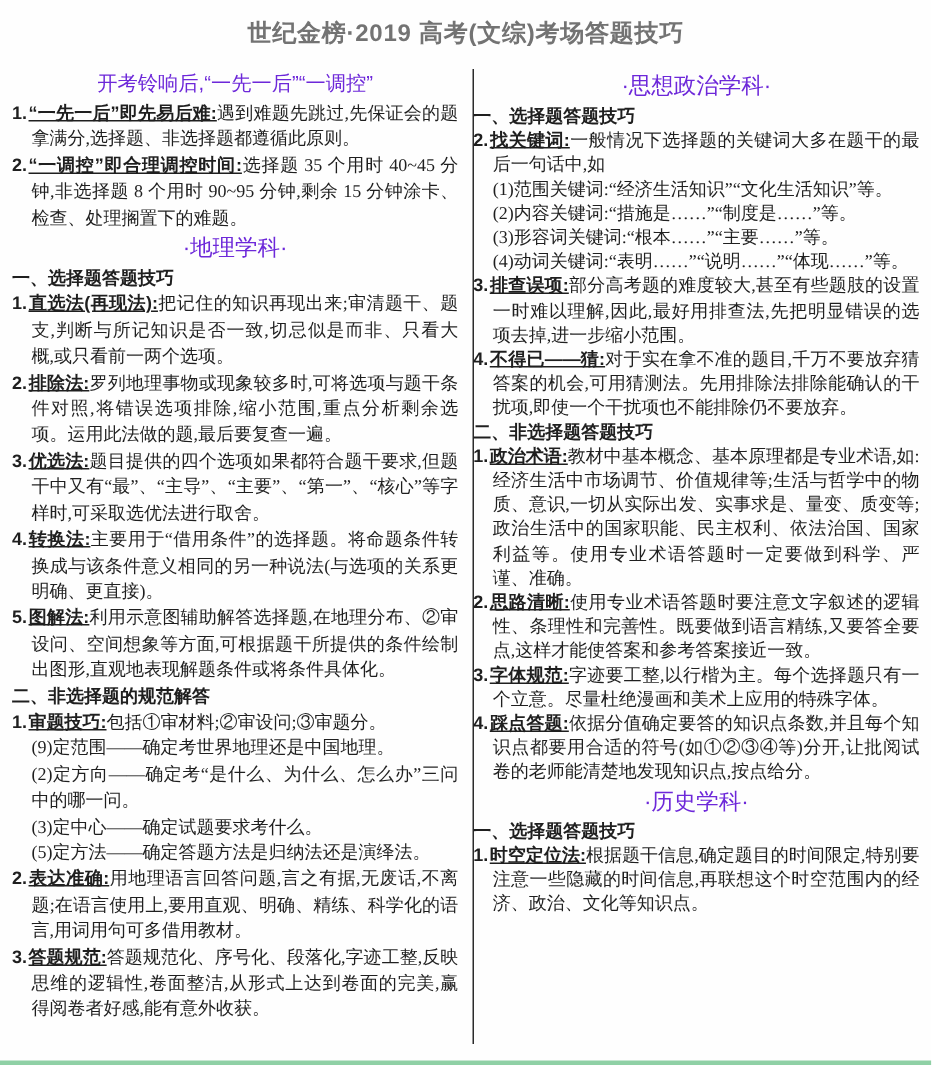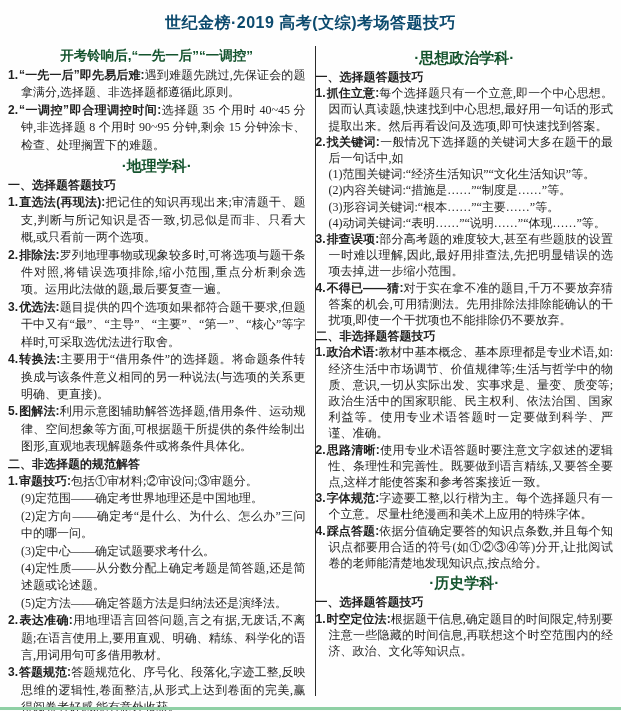--- a/index.html
+++ b/index.html
@@ -14,21 +14,21 @@
     font-family: "Liberation Serif", "DejaVu Serif", serif;
     color: #1f1f1f;
   }
   .doc-title {
     padding-top: 12px;
     text-align: center;
     font-family: "Liberation Sans", "DejaVu Sans", sans-serif;
     font-weight: bold;
     font-size: 16px;
     line-height: 21px;
-    color: #0c4a6e;
+    color: #737373;
     letter-spacing: 0.5px;
   }
   .columns {
     display: flex;
     margin-top: 13px;
     padding: 0 8px;
     height: 650px;
   }
   .col {
     flex: 1 1 0;
@@ -37,23 +37,23 @@
   }
   .col-left {
     padding-right: 9px;
     line-height: 17.4px;
   }
   .col-right {
     border-left: 1px solid #2b2b2b;
     line-height: 16.2px;
   }
   .heading-red {
-    color: #14532d;
+    color: #6d28d9;
     font-family: "Liberation Sans", "DejaVu Sans", sans-serif;
-    font-weight: bold;
+    font-weight: normal;
     font-size: 15px;
     text-align: center;
     text-indent: 0;
     line-height: 21px;
     margin: 1px 0;
   }
   .heading-red.intro {
     font-size: 13.5px;
     line-height: 20px;
     margin: 0 0 1px 0;
@@ -68,20 +68,21 @@
     text-indent: -13px;
   }
   .item .num {
     font-family: "Liberation Sans", "DejaVu Sans", sans-serif;
     font-weight: bold;
     padding-right: 1px;
   }
   .item .lead {
     font-family: "Liberation Sans", "DejaVu Sans", sans-serif;
     font-weight: bold;
+    text-decoration: underline;
   }
   .subitem {
     padding-left: 13px;
   }
   .bottom-line {
     position: absolute;
     left: 0; bottom: 1px;
     width: 100%; height: 3px;
     background: #8fd0a5;
   }
@@ -95,35 +96,33 @@
     <div class="col col-left">
         <div class="heading-red intro">开考铃响后,“一先一后”“一调控”</div>
         <div class="item"><span class="num">1.</span><span class="lead">“一先一后”即先易后难:</span><span class="txt">遇到难题先跳过,先保证会的题拿满分,选择题、非选择题都遵循此原则。</span></div>
         <div class="item"><span class="num">2.</span><span class="lead">“一调控”即合理调控时间:</span><span class="txt">选择题 35 个用时 40~45 分钟,非选择题 8 个用时 90~95 分钟,剩余 15 分钟涂卡、检查、处理搁置下的难题。</span></div>
         <div class="heading-red">·地理学科·</div>
         <div class="subheading">一、选择题答题技巧</div>
         <div class="item"><span class="num">1.</span><span class="lead">直选法(再现法):</span><span class="txt">把记住的知识再现出来;审清题干、题支,判断与所记知识是否一致,切忌似是而非、只看大概,或只看前一两个选项。</span></div>
         <div class="item"><span class="num">2.</span><span class="lead">排除法:</span><span class="txt">罗列地理事物或现象较多时,可将选项与题干条件对照,将错误选项排除,缩小范围,重点分析剩余选项。运用此法做的题,最后要复查一遍。</span></div>
         <div class="item"><span class="num">3.</span><span class="lead">优选法:</span><span class="txt">题目提供的四个选项如果都符合题干要求,但题干中又有“最”、“主导”、“主要”、“第一”、“核心”等字样时,可采取选优法进行取舍。</span></div>
         <div class="item"><span class="num">4.</span><span class="lead">转换法:</span><span class="txt">主要用于“借用条件”的选择题。将命题条件转换成与该条件意义相同的另一种说法(与选项的关系更明确、更直接)。</span></div>
-        <div class="item"><span class="num">5.</span><span class="lead">图解法:</span><span class="txt">利用示意图辅助解答选择题,借用条件、运动规律、空间想象等方面,可根据题干所提供的条件绘制出图形,直观地表现解题条件或将条件具体化。</span></div>
+        <div class="item"><span class="num">5.</span><span class="lead">图解法:</span><span class="txt">利用示意图辅助解答选择题,在地理分布、②审设问、空间想象等方面,可根据题干所提供的条件绘制出图形,直观地表现解题条件或将条件具体化。</span></div>
         <div class="subheading">二、非选择题的规范解答</div>
         <div class="item"><span class="num">1.</span><span class="lead">审题技巧:</span><span class="txt">包括①审材料;②审设问;③审题分。</span></div>
         <div class="subitem">(9)定范围——确定考世界地理还是中国地理。</div>
         <div class="subitem">(2)定方向——确定考“是什么、为什么、怎么办”三问中的哪一问。</div>
         <div class="subitem">(3)定中心——确定试题要求考什么。</div>
-        <div class="subitem">(4)定性质——从分数分配上确定考题是简答题,还是简述题或论述题。</div>
         <div class="subitem">(5)定方法——确定答题方法是归纳法还是演绎法。</div>
         <div class="item"><span class="num">2.</span><span class="lead">表达准确:</span><span class="txt">用地理语言回答问题,言之有据,无废话,不离题;在语言使用上,要用直观、明确、精练、科学化的语言,用词用句可多借用教材。</span></div>
         <div class="item"><span class="num">3.</span><span class="lead">答题规范:</span><span class="txt">答题规范化、序号化、段落化,字迹工整,反映思维的逻辑性,卷面整洁,从形式上达到卷面的完美,赢得阅卷者好感,能有意外收获。</span></div>
       </div>
     <div class="col col-right">
         <div class="heading-red">·思想政治学科·</div>
         <div class="subheading">一、选择题答题技巧</div>
-        <div class="item"><span class="num">1.</span><span class="lead">抓住立意:</span><span class="txt">每个选择题只有一个立意,即一个中心思想。因而认真读题,快速找到中心思想,最好用一句话的形式提取出来。然后再看设问及选项,即可快速找到答案。</span></div>
         <div class="item"><span class="num">2.</span><span class="lead">找关键词:</span><span class="txt">一般情况下选择题的关键词大多在题干的最后一句话中,如</span></div>
         <div class="subitem">(1)范围关键词:“经济生活知识”“文化生活知识”等。</div>
         <div class="subitem">(2)内容关键词:“措施是……”“制度是……”等。</div>
         <div class="subitem">(3)形容词关键词:“根本……”“主要……”等。</div>
         <div class="subitem">(4)动词关键词:“表明……”“说明……”“体现……”等。</div>
         <div class="item"><span class="num">3.</span><span class="lead">排查误项:</span><span class="txt">部分高考题的难度较大,甚至有些题肢的设置一时难以理解,因此,最好用排查法,先把明显错误的选项去掉,进一步缩小范围。</span></div>
         <div class="item"><span class="num">4.</span><span class="lead">不得已——猜:</span><span class="txt">对于实在拿不准的题目,千万不要放弃猜答案的机会,可用猜测法。先用排除法排除能确认的干扰项,即使一个干扰项也不能排除仍不要放弃。</span></div>
         <div class="subheading">二、非选择题答题技巧</div>
         <div class="item"><span class="num">1.</span><span class="lead">政治术语:</span><span class="txt">教材中基本概念、基本原理都是专业术语,如:经济生活中市场调节、价值规律等;生活与哲学中的物质、意识,一切从实际出发、实事求是、量变、质变等;政治生活中的国家职能、民主权利、依法治国、国家利益等。使用专业术语答题时一定要做到科学、严谨、准确。</span></div>
         <div class="item"><span class="num">2.</span><span class="lead">思路清晰:</span><span class="txt">使用专业术语答题时要注意文字叙述的逻辑性、条理性和完善性。既要做到语言精练,又要答全要点,这样才能使答案和参考答案接近一致。</span></div>

